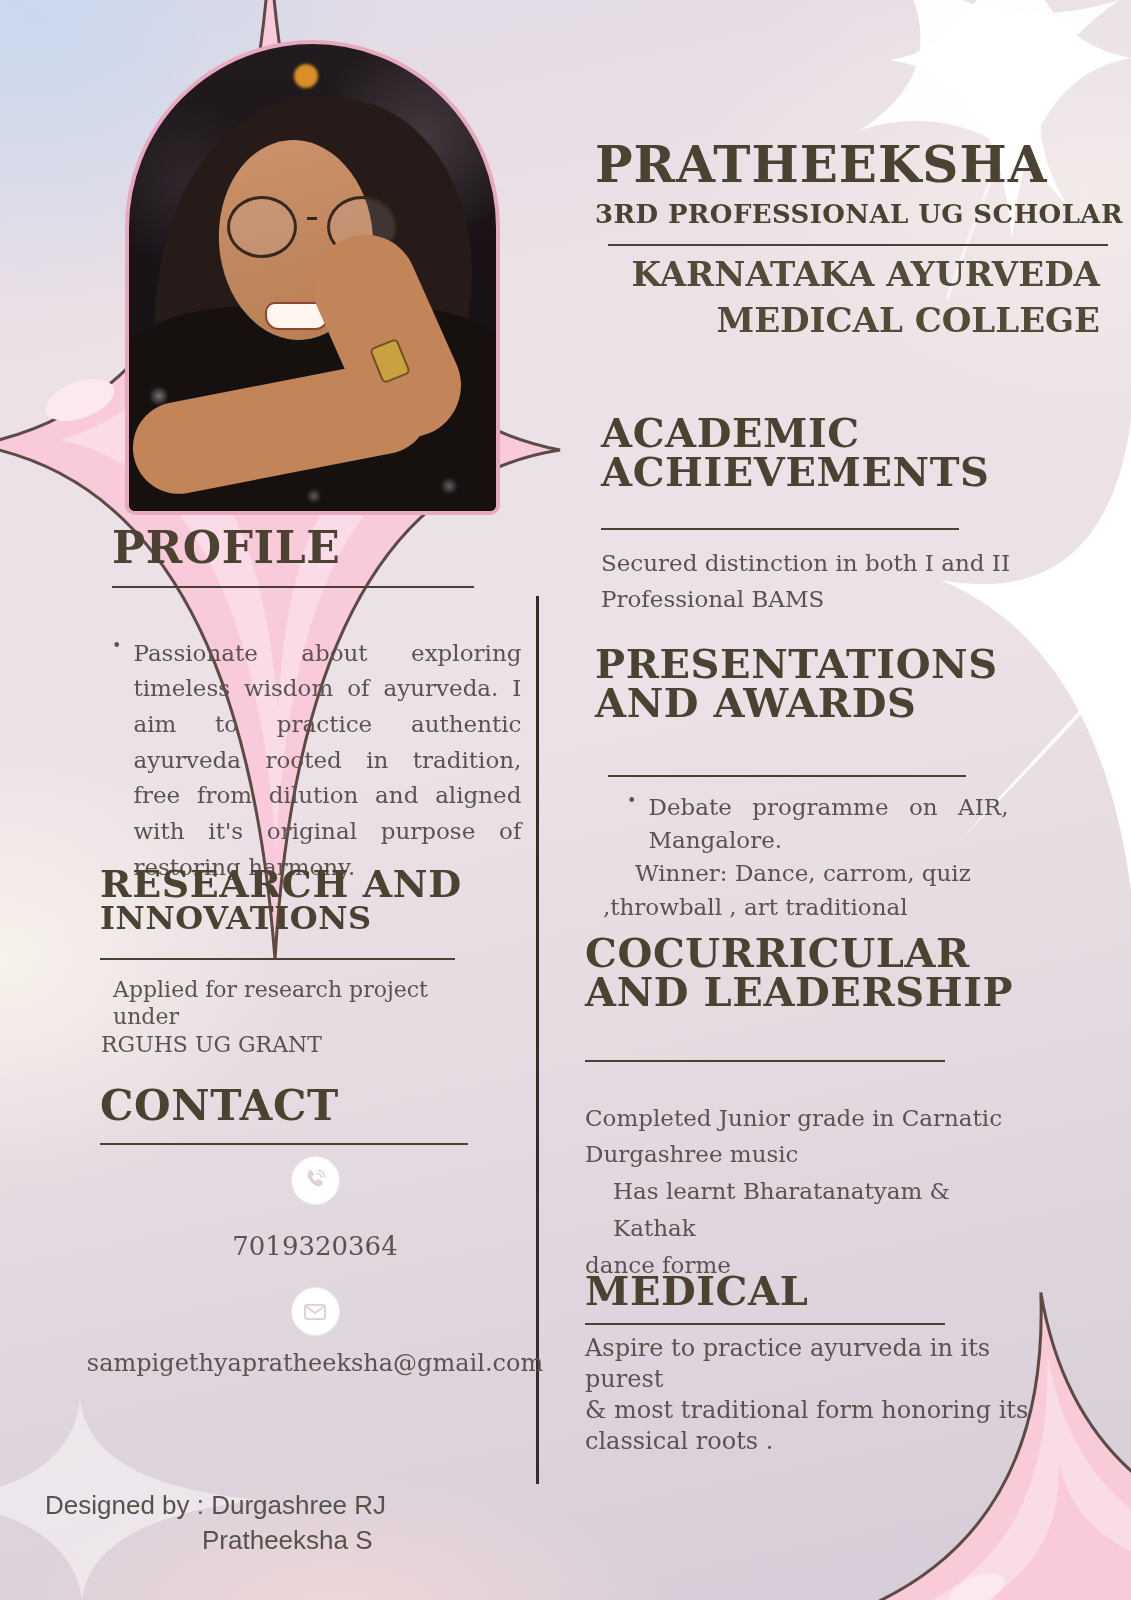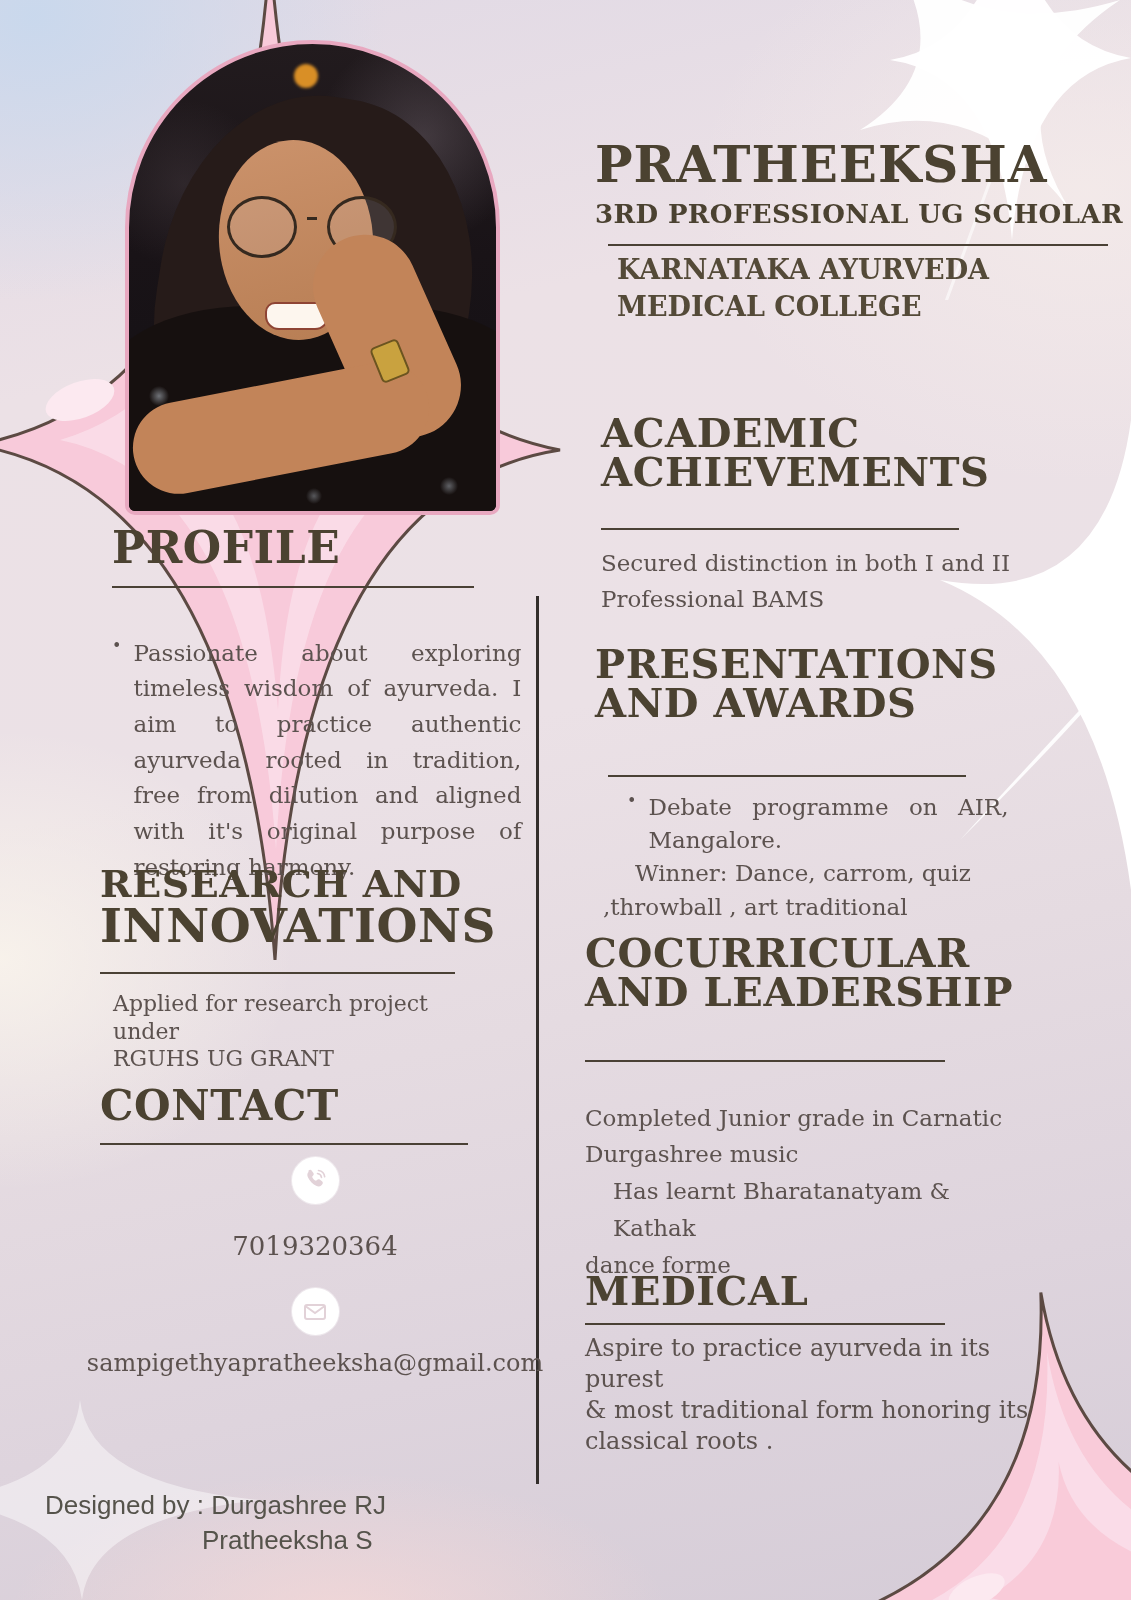--- a/index.html
+++ b/index.html
@@ -20,21 +20,21 @@
 
   
   .h-line{
     font-weight:700;color:#4b4231;font-size:40px;line-height:0.97;
     letter-spacing:0.6px;white-space:nowrap;
   }
   .rule{height:0;border:none;border-top:2px solid #4a4135;margin:0;}
   .body-text{color:#5c524f;font-size:23px;line-height:1.55;}
   .name{font-weight:700;color:#4b4231;font-size:50px;letter-spacing:1px;line-height:1;white-space:nowrap;}
   .role{font-weight:700;color:#4b4231;font-size:26px;letter-spacing:0.4px;line-height:1.2;white-space:nowrap;}
-  .college-line{font-weight:700;color:#544a38;font-size:27px;line-height:1.35;white-space:nowrap;}
+  .college-line{font-weight:700;color:#544a38;font-size:34px;line-height:1.35;white-space:nowrap;text-align:right;}
 
   
   .photo-arch{
     left:125px;top:40px;width:367px;height:467px;
     border:4px solid #e8a8c0;border-radius:188px 188px 10px 10px;
     overflow:hidden;z-index:3;
     background:
       radial-gradient(circle 150px at 80% 20%, rgba(125,112,122,0.38), rgba(125,112,122,0) 70%),
       radial-gradient(circle 120px at 15% 30%, rgba(90,78,84,0.3), rgba(90,78,84,0) 70%),
       linear-gradient(180deg,#221b1e 0%, #191317 45%, #121014 100%);
@@ -139,24 +139,24 @@
     <div class="h-line" style="font-size:44px;">PROFILE</div>
     <hr class="rule" style="width:362px;margin-top:16px;">
     <div style="margin-top:48px;display:flex;gap:12px;">
       <span class="bullet-dot">•</span>
       <p class="body-text" style="margin:0;width:388px;text-align:justify;">Passionate about exploring timeless wisdom of ayurveda. I aim to  practice authentic ayurveda rooted in tradition, free from dilution and aligned with it's original purpose of restoring harmony.</p>
     </div>
   </div>
 
   <div class="abs" style="left:100px;top:866px;width:400px;">
     <div class="h-line" style="font-size:38px;">RESEARCH AND</div>
-    <div class="h-line" style="font-size:47px;">INNOVATIONS</div>
+    <div class="h-line" style="font-size:32px;">INNOVATIONS</div>
     <hr class="rule" style="width:355px;margin-top:24px;">
     <div class="body-text" style="margin-top:16px;margin-left:13px;font-size:22px;line-height:1.25;">Applied for research project under</div>
-    <div class="body-text" style="margin-left:13px;font-size:22px;line-height:1.25;">RGUHS UG GRANT</div>
+    <div class="body-text" style="margin-left:1px;font-size:22px;line-height:1.25;">RGUHS UG GRANT</div>
   </div>
 
   <div class="abs" style="left:100px;top:1086px;width:430px;">
     <div class="h-line" style="font-size:42px;">CONTACT</div>
     <hr class="rule" style="width:368px;margin-top:16px;">
     <div class="contact-row" style="margin-top:12px;">
       <span class="icon-circle">
         <svg width="26" height="26" viewBox="0 0 26 26">
           <path d="M6.5,3.5 c1.2-1 2.6-0.9 3.3,0.2 l1.6,2.4 c0.6,0.9 0.4,1.9-0.4,2.7 l-0.9,0.9 c0.6,1.7 2.2,3.4 3.9,4.1 l1-0.9 c0.8-0.8 1.8-0.9 2.7-0.3 l2.3,1.7 c1.1,0.8 1.1,2.2 0.1,3.3 l-0.9,0.9 c-1.2,1.1-3.2,1.2-5.1,0.2 c-3.5-1.8-6.6-4.9-8.2-8.5 c-0.9-2-0.7-4 0.6-5.2 Z" fill="#e2d2d8"></path>
           <path d="M15.5,6.5 q3.5,0.5 4,4" stroke="#e2d2d8" stroke-width="1.6" fill="none" stroke-linecap="round"></path>

